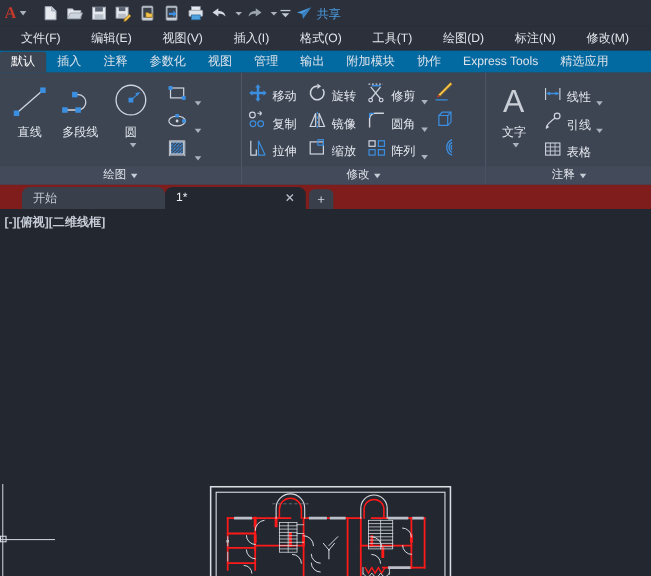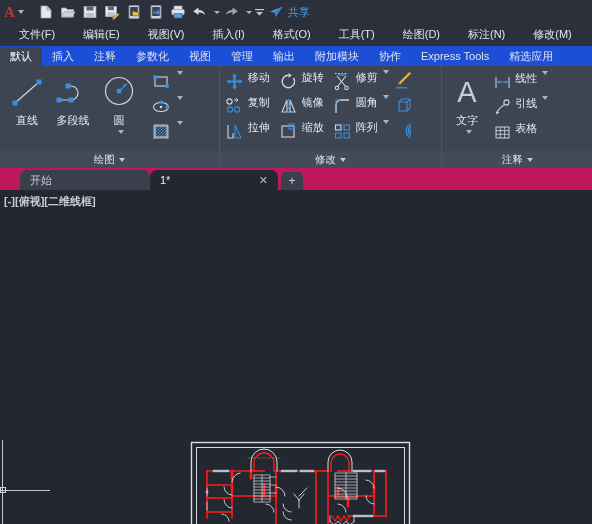--- a/index.html
+++ b/index.html
@@ -86,21 +86,21 @@
     padding: 2px 9px 3px 19px;
     color: #e2e6ec;
     white-space: nowrap;
   }
 
   
   .ribbon-tabs {
     position: absolute;
     left: 0; top: 46px;
     width: 592px; height: 20px;
-    background: #1d4ed8;
+    background: #0369a1;
     display: flex;
     align-items: flex-end;
     font-size: 11px;
     border-bottom: 1px solid #3b424e;
   }
   .ribbon-tabs .rt {
     padding: 3px 10px 3px 10px;
     color: #dfe3ea;
     white-space: nowrap;
     line-height: 13px;
@@ -162,41 +162,41 @@
   
   .smallcol {
     display: flex;
     flex-direction: column;
     justify-content: flex-start;
     padding-top: 2px;
   }
   .smallrow {
     height: 25px;
     display: flex;
-    align-items: flex-start;
+    align-items: flex-end;
   }
   .smallrow .ico {
     width: 22px; height: 22px;
     display: flex; align-items: center; justify-content: center;
     flex: 0 0 auto;
   }
   .smallrow .lbl {
     font-size: 11px;
     color: #e6eaf0;
     margin-left: 2px;
     white-space: nowrap;
   }
   .smallrow .caret { margin-left: 5px; }
 
   
   .filetabs {
     position: absolute;
     left: 0; top: 168px;
     width: 592px; height: 22px;
-    background: #be185d;
+    background: #7f1d1d;
     display: flex;
     align-items: flex-end;
   }
   .ftab {
     height: 20px;
     display: flex;
     align-items: center;
     font-size: 11px;
     padding: 0 10px;
     border-top-left-radius: 7px;

